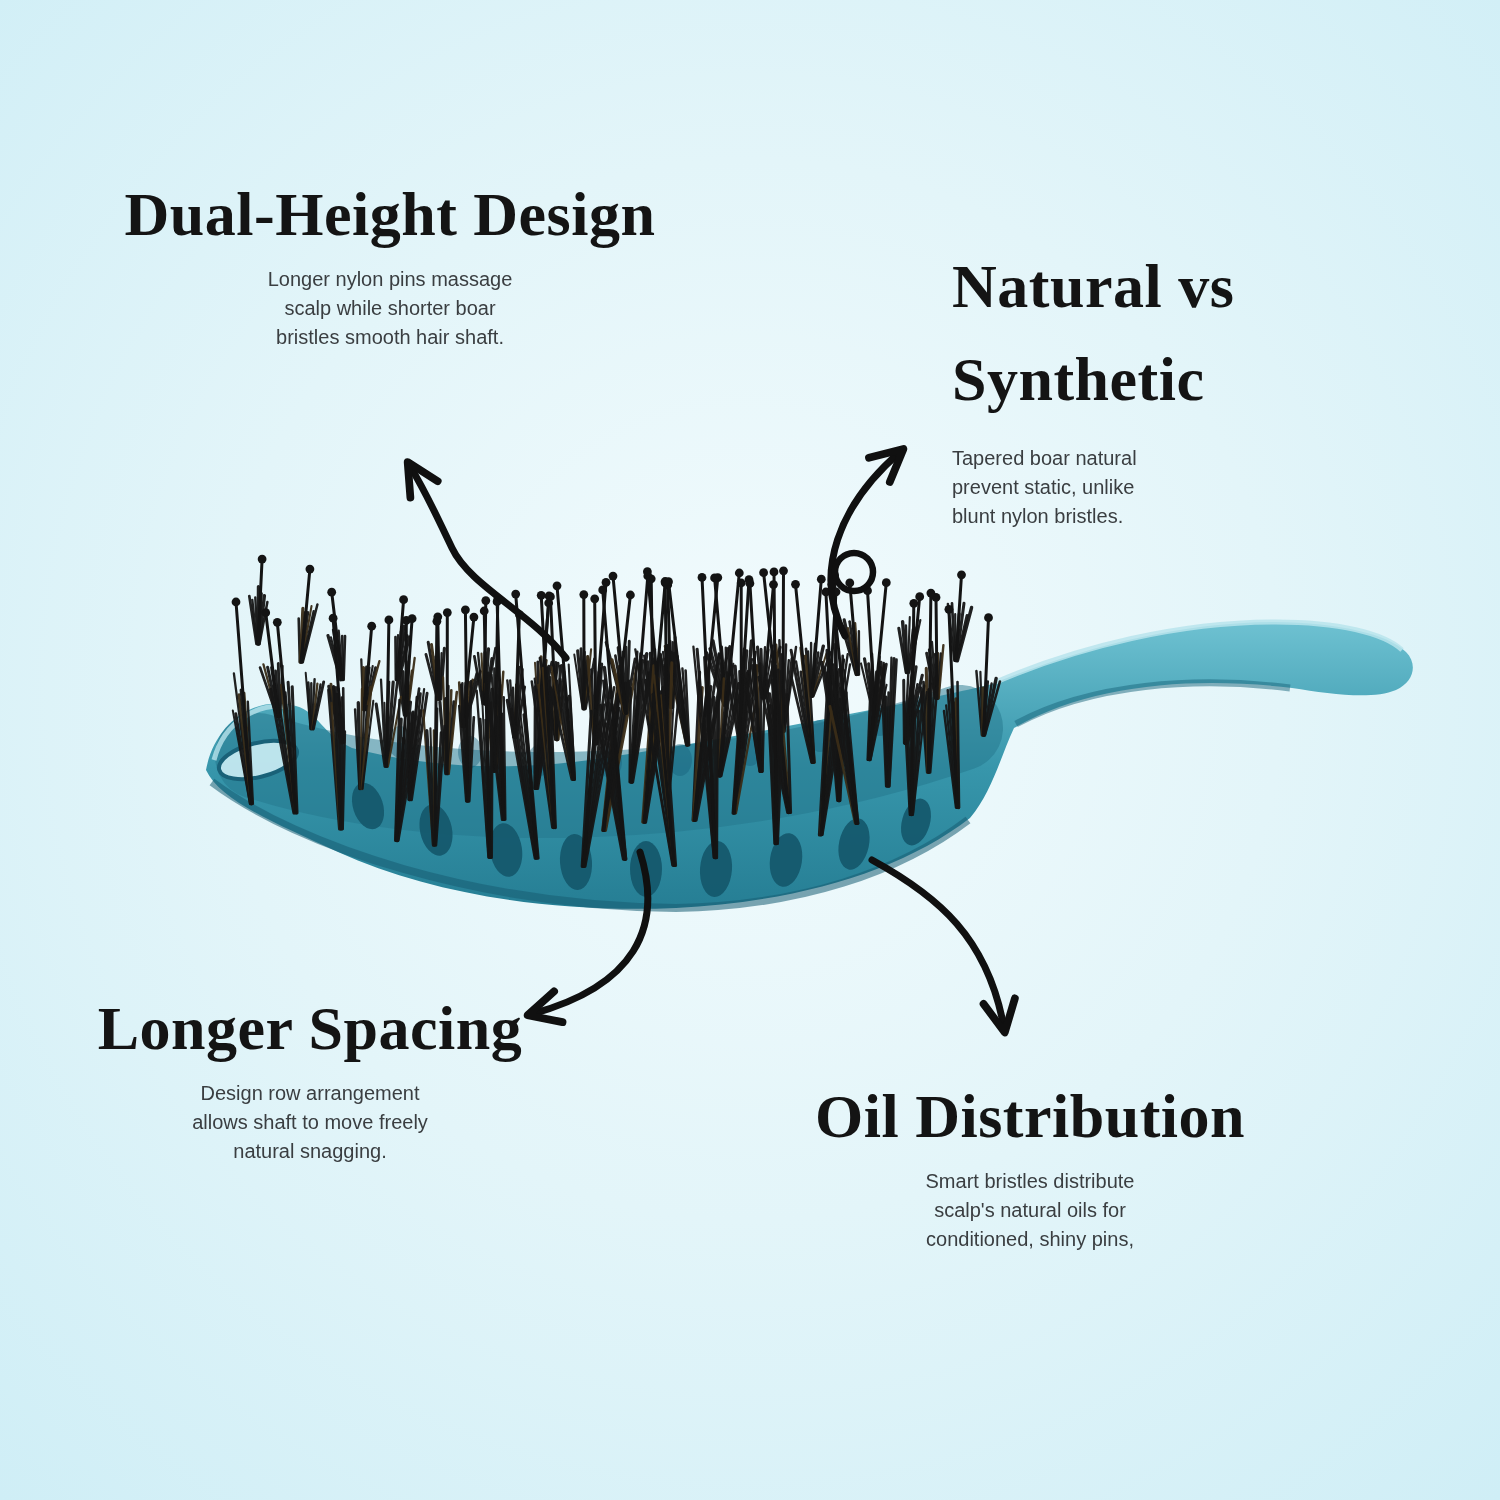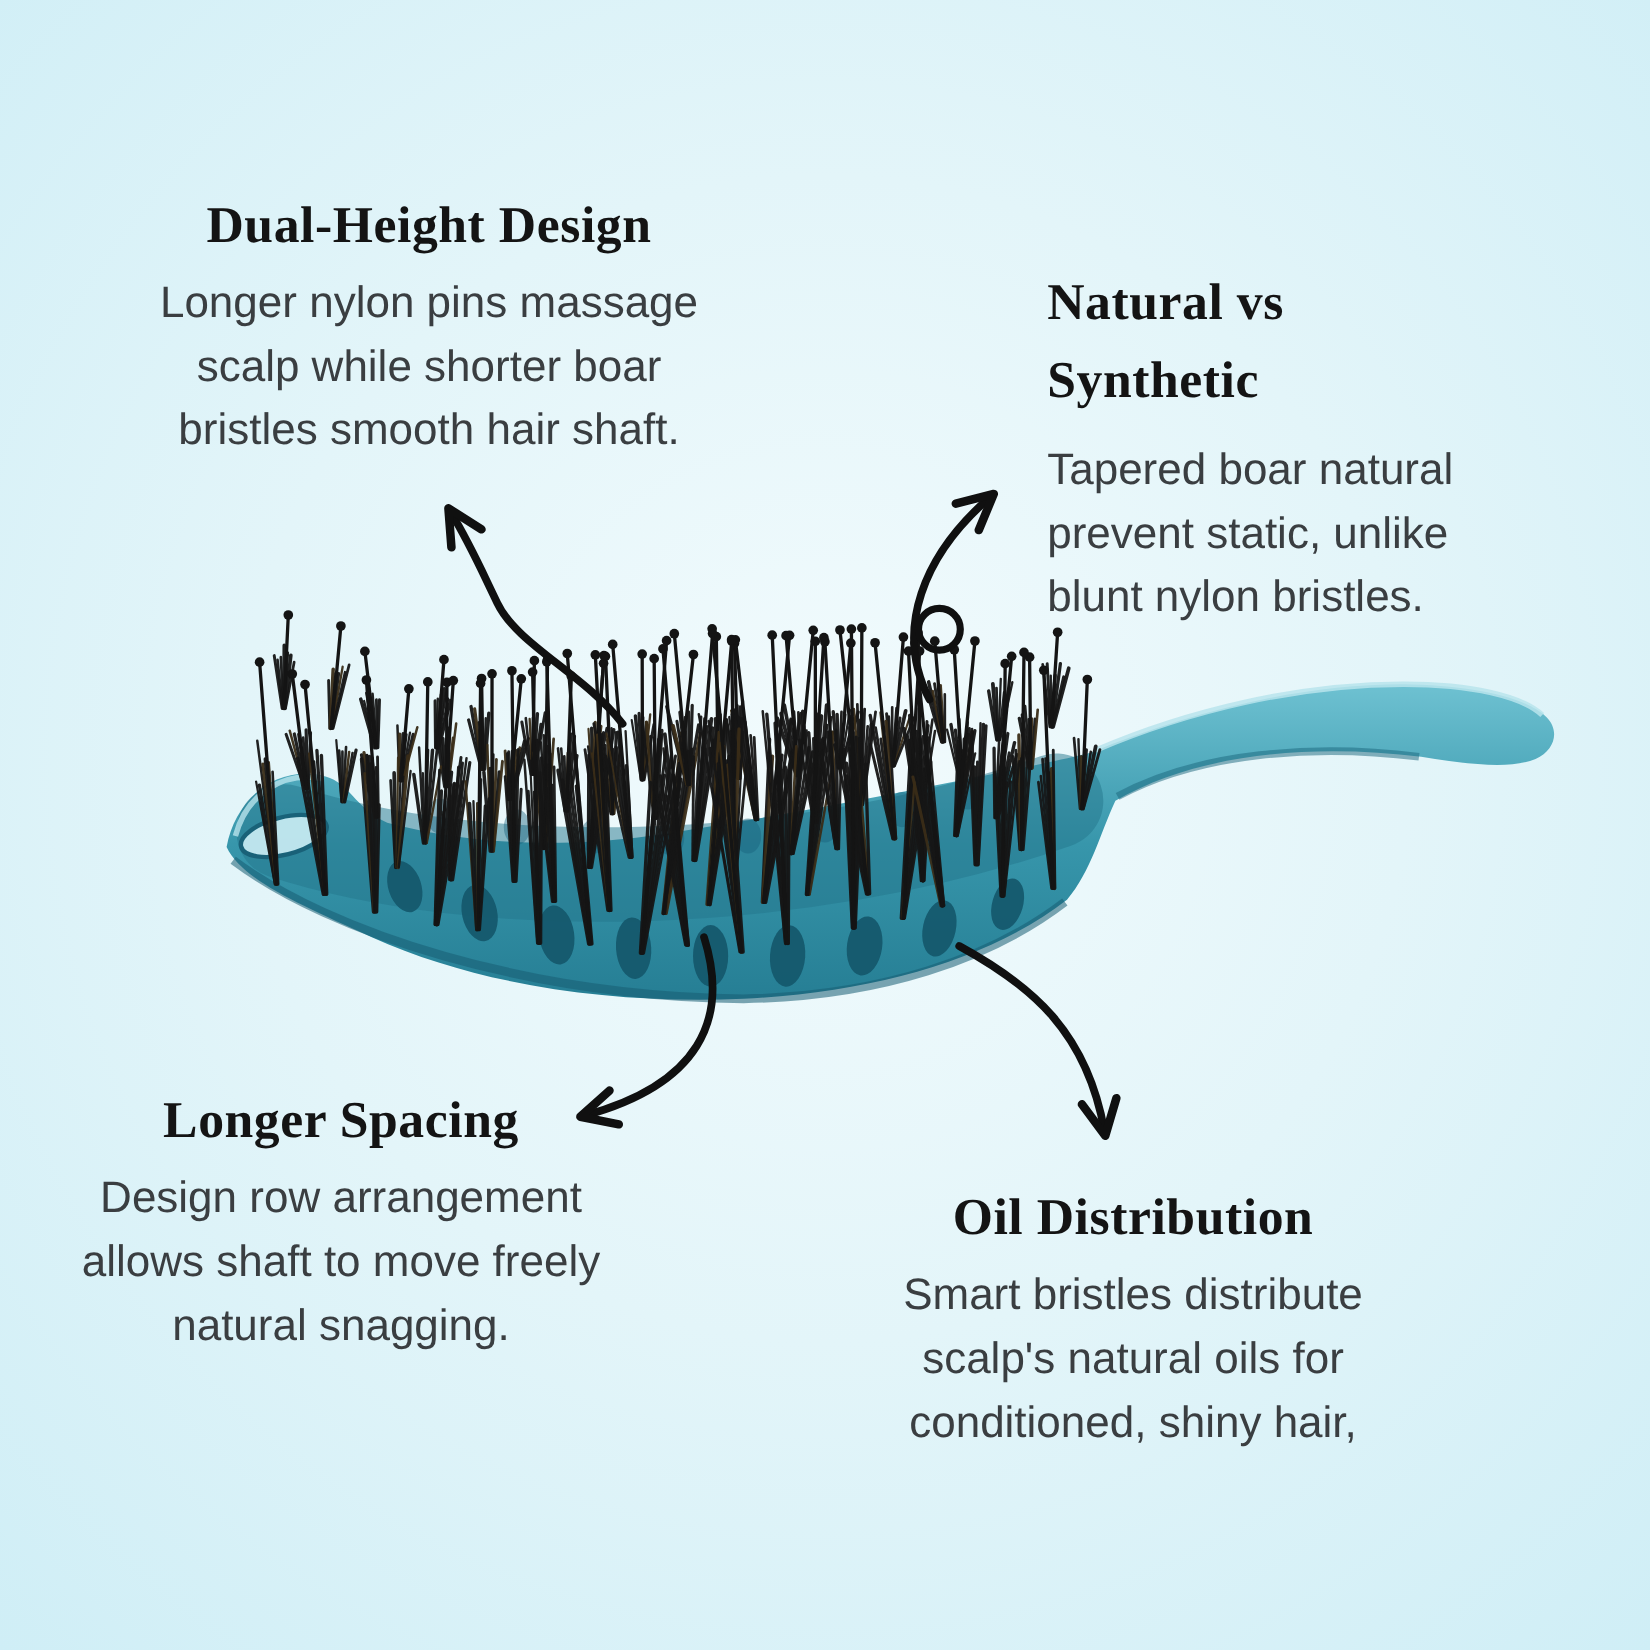--- a/index.html
+++ b/index.html
@@ -5,24 +5,24 @@
   html,body{margin:0;padding:0;}
   body{width:1500px;height:1500px;font-family:"Liberation Sans","DejaVu Sans",sans-serif;}
   .stage{
     position:relative;width:1500px;height:1500px;overflow:hidden;
     background:radial-gradient(circle at 50% 46%, #f2fbfd 0%, #e3f5f9 48%, #cfeef6 100%);
   }
   .brush-layer{position:absolute;left:0;top:0;width:1500px;height:1500px;}
   .callout{position:absolute;}
   .callout h2{
     font-family:"Liberation Serif","DejaVu Serif",serif;
-    font-weight:700;font-size:47px;line-height:1.18;color:#141414;
+    font-weight:700;font-size:62px;line-height:1.18;color:#141414;
     margin:0 0 14px;letter-spacing:.5px;
   }
-  .callout .body{font-size:40px;line-height:1.44;color:#3a3e41;font-weight:400;}
+  .callout .body{font-size:20px;line-height:1.44;color:#3a3e41;font-weight:400;}
   .callout .line{display:block;}
   .c1{left:110px;top:178px;width:560px;text-align:center;}
   .c2{left:952px;top:240px;width:440px;text-align:left;}
   .c2 h2{line-height:1.5;margin-bottom:18px;}
   .c2 h2 .tl{display:block;}
   .c3{left:40px;top:992px;width:540px;text-align:center;}
   .c4{left:780px;top:1080px;width:500px;text-align:center;}
 </style>
 </head>
 <body>
@@ -785,17 +785,17 @@
       <span class="line">allows shaft to move freely</span>
       <span class="line">natural snagging.</span>
     </div>
   </div>
 
   <div class="callout c4">
     <h2>Oil Distribution</h2>
     <div class="body">
       <span class="line">Smart bristles distribute</span>
       <span class="line">scalp's natural oils for</span>
-      <span class="line">conditioned, shiny hair,</span>
+      <span class="line">conditioned, shiny pins,</span>
     </div>
   </div>
 
 </div>
 
 </body></html>

